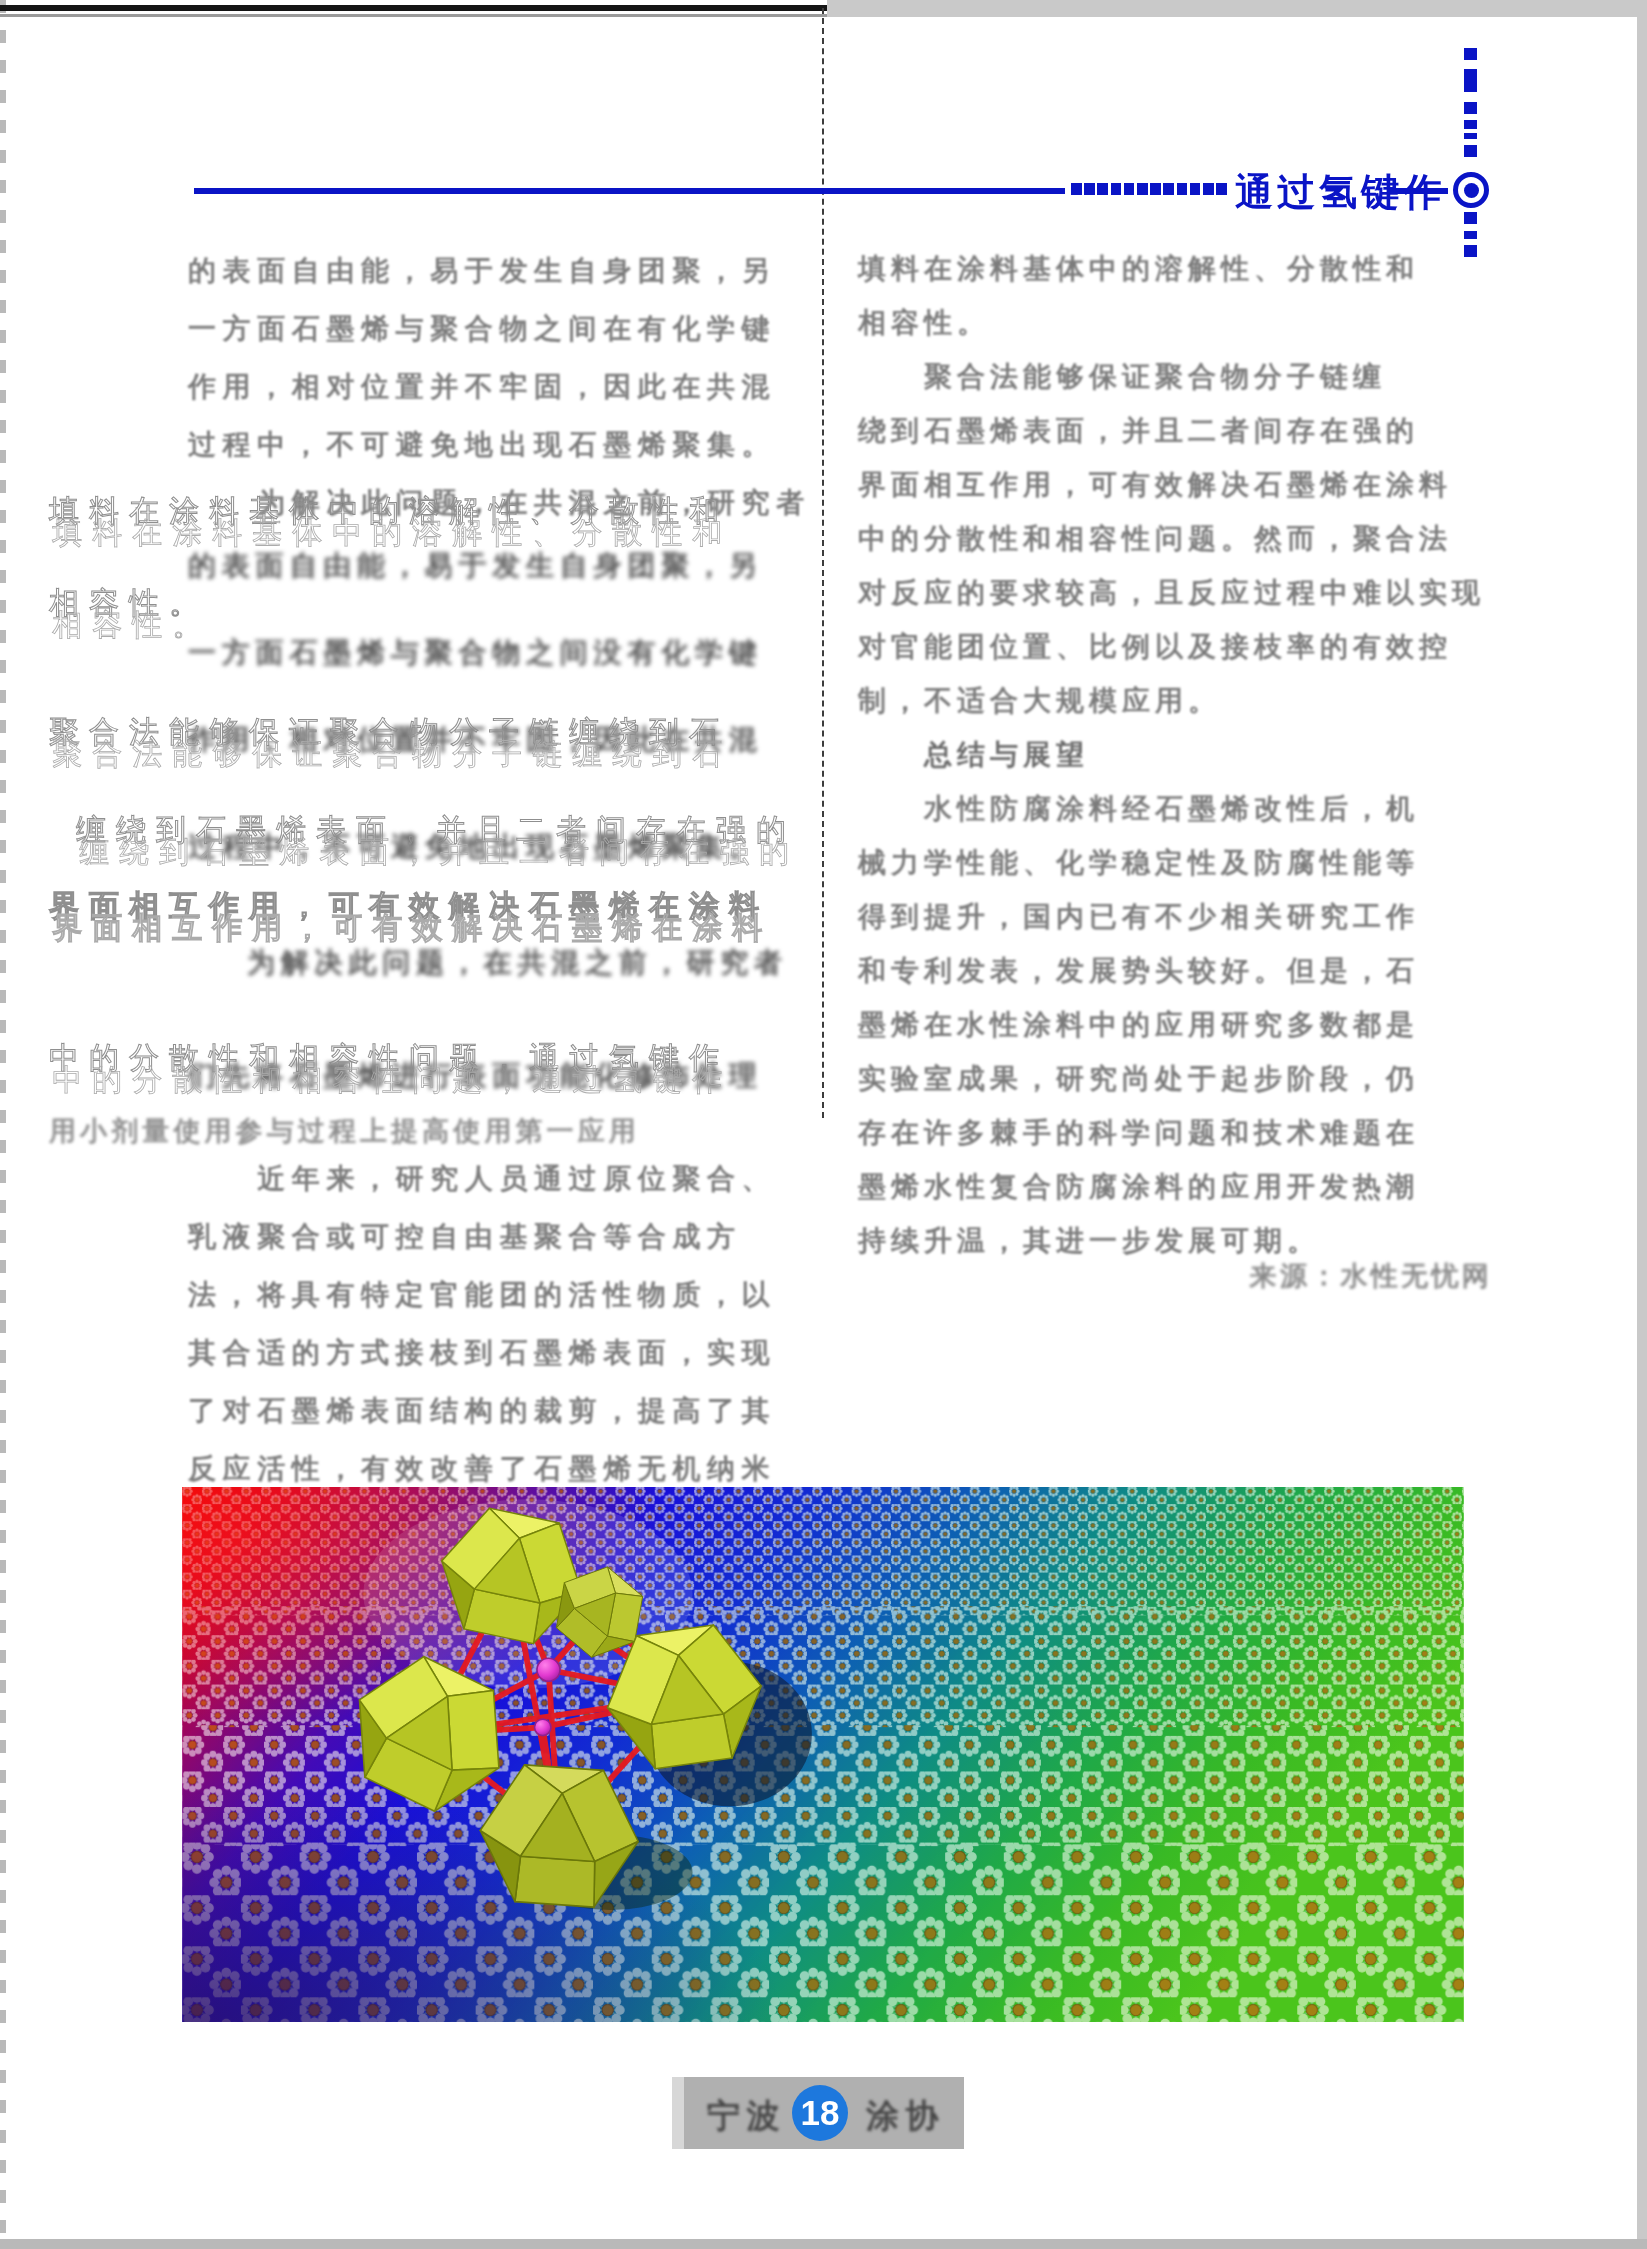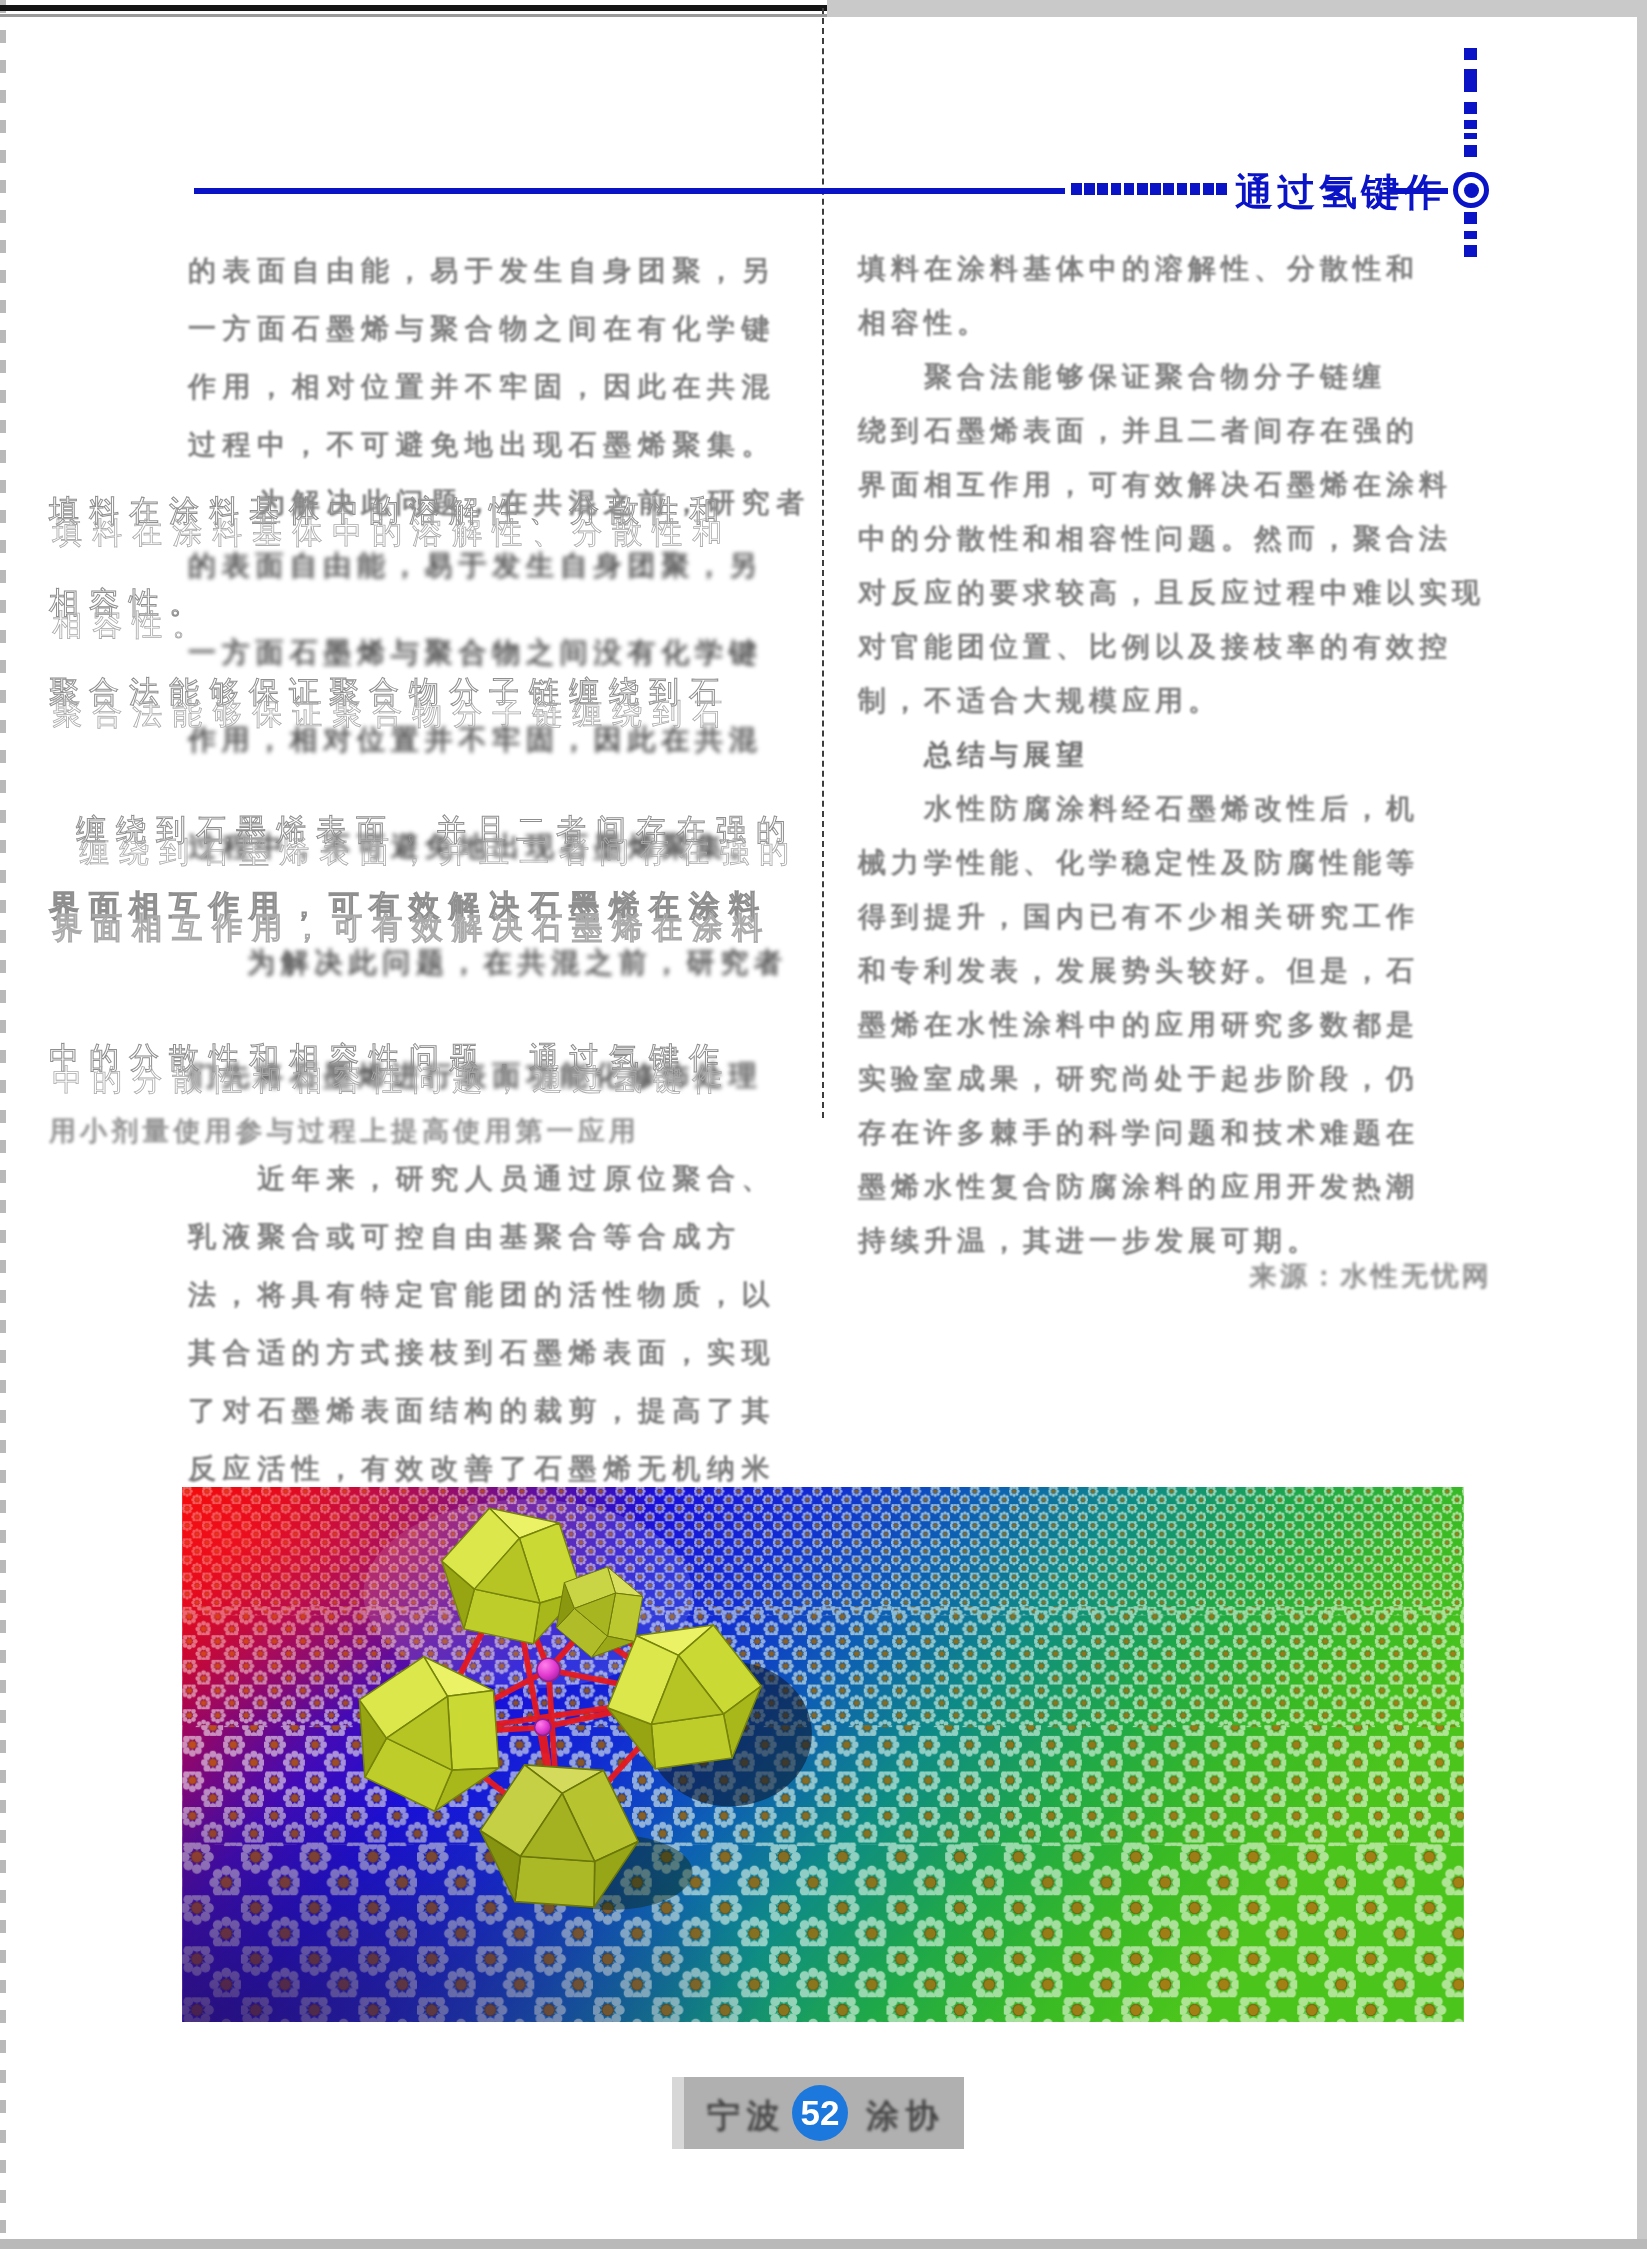--- a/index.html
+++ b/index.html
@@ -124,21 +124,21 @@
 <div class="ghost-bold" style="top:1057px;">们先将石墨烯进行表面功能化修饰处理</div>
 
 <div class="ghost-line" style="top:491px;">
   <span class="g-a">填料在涂料基体中的溶解性、分散性和</span>
   <span class="g-b">填料在涂料基体中的溶解性、分散性和</span>
 </div>
 <div class="ghost-line" style="top:583px;">
   <span class="g-a">相容性。</span>
   <span class="g-b">相容性。</span>
 </div>
-<div class="ghost-line" style="top:672px;text-align:right;">
+<div class="ghost-line" style="top:712px;text-align:right;">
   <span class="g-a">聚合法能够保证聚合物分子链缠绕到石</span>
   <span class="g-b">聚合法能够保证聚合物分子链缠绕到石</span>
 </div>
 <div class="ghost-line" style="top:810px;margin-left:27px;">
   <span class="g-a">缠绕到石墨烯表面，并且二者间存在强的</span>
   <span class="g-b">缠绕到石墨烯表面，并且二者间存在强的</span>
 </div>
 <div class="ghost-line" style="top:886px;font-weight:bold;">
   <span class="g-a">界面相互作用，可有效解决石墨烯在涂料</span>
   <span class="g-b">界面相互作用，可有效解决石墨烯在涂料</span>
@@ -293,16 +293,16 @@
   <use href="#ico" x="-98" y="-98" width="196" height="196" transform="translate(610,255) rotate(-8)"></use>
   <use href="#ico" x="-98" y="-98" width="196" height="196" transform="translate(300,300) rotate(26)"></use>
   <use href="#ico" x="-100" y="-100" width="200" height="200" transform="translate(458,424) rotate(4)" style="filter:brightness(0.9)"></use>
 </svg>
 </div>
 
 <div class="footer-bar"></div>
 <div class="footer-bar-light"></div>
 <div class="footer-label footer-label-left">宁波</div>
 <div class="page-circle">
-  <span>52</span>
+  <span>18</span>
 </div>
 <div class="footer-label footer-label-right">涂协</div>
 
 
 </body></html>

